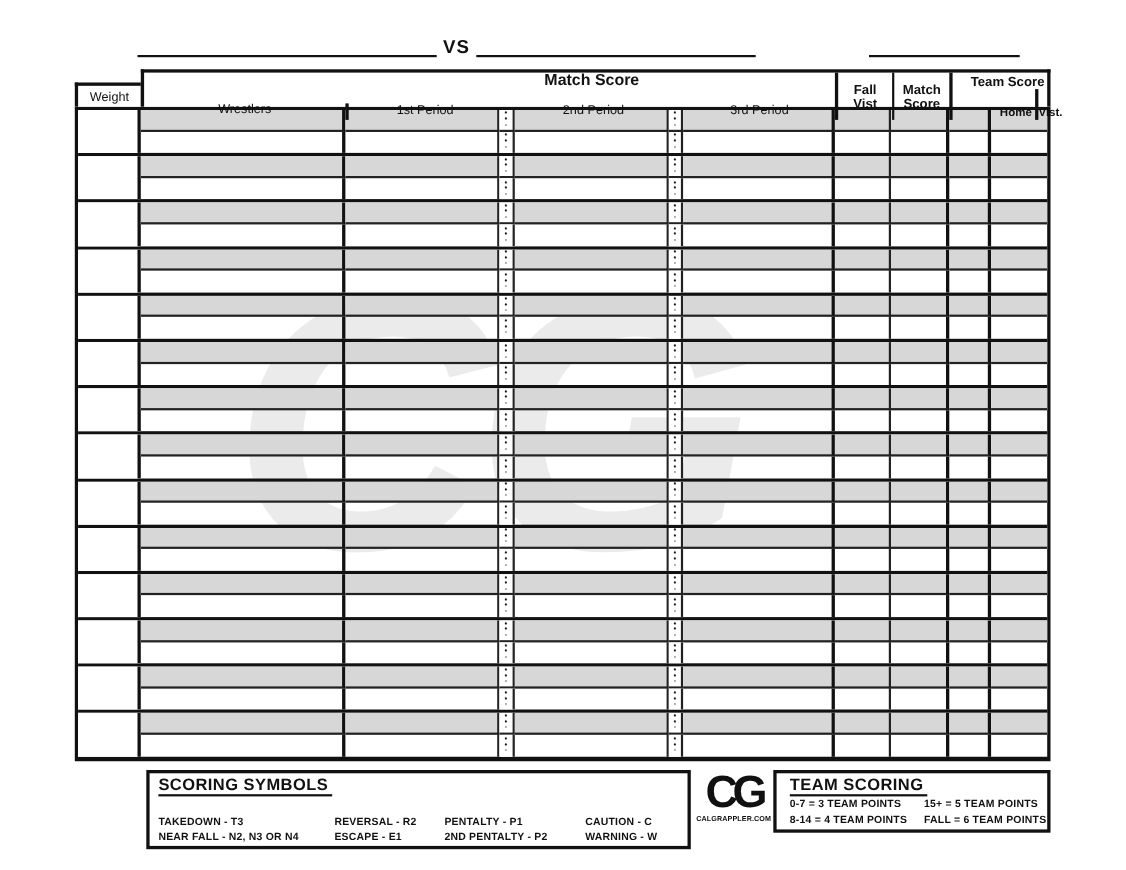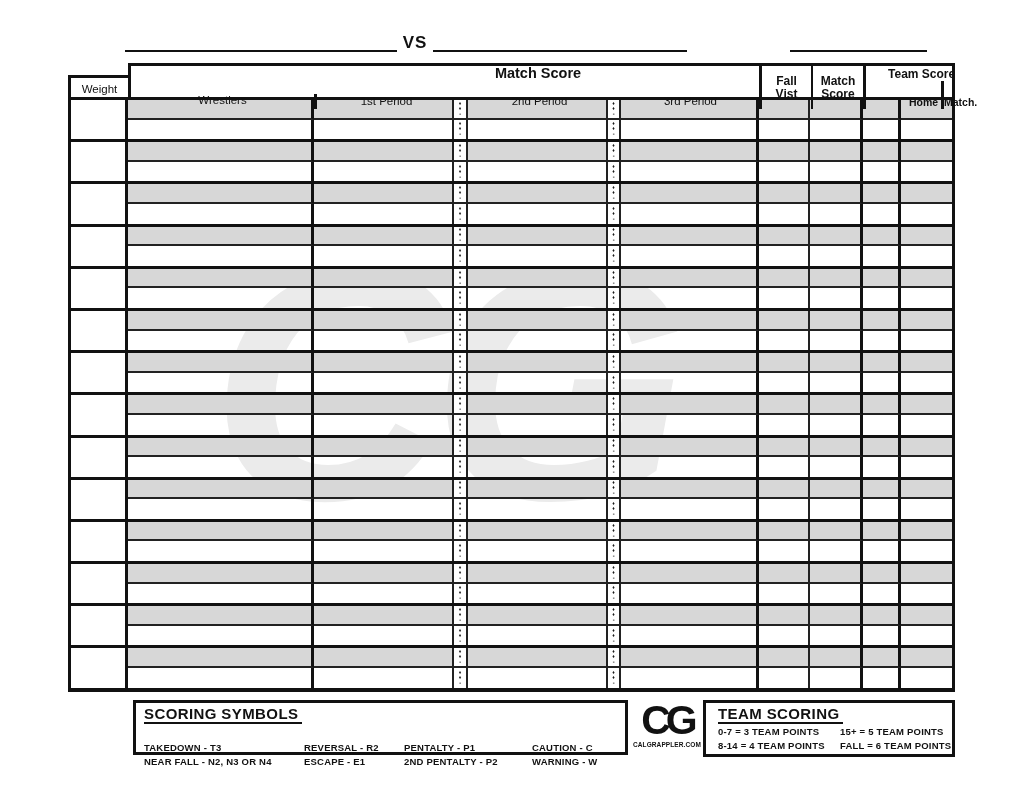--- a/index.html
+++ b/index.html
@@ -68,21 +68,21 @@
            display:flex; flex-direction:column; align-items:center; justify-content:center;
            line-height:5px; }
   .c-sep::before { content:"\2666\A\2666"; white-space:pre; font-size:5px; color:#1a1a1a; text-align:center; }
   .c-sep::after  { content:"\25AA"; font-size:6px; color:#8a8a8a; line-height:6px; }
   .c-p3 { border-right:3px solid #111; }
   .c-fall { border-right:2px solid #222; }
   .c-match { border-right:3px solid #111; }
   .c-home { border-right:3px solid #111; }
 
   
-  .scoring-box { position:absolute; left:133px; top:700px; width:495px; height:55px;
+  .scoring-box { position:absolute; left:133px; top:700px; width:495px; height:72px;
                  border:3px solid #111; background:#fff; padding:2px 6px 0 8px; z-index:2; }
   .legend-title { display:inline-block; font-size:15px; font-weight:900; letter-spacing:0.4px;
                   line-height:17px; border-bottom:2px solid #111; padding-right:4px; }
   .sym-grid { display:grid; grid-template-columns:160px 100px 128px auto;
               font-size:9.5px; font-weight:bold; line-height:13.5px; margin-top:17px;
               letter-spacing:0.2px; white-space:nowrap; }
 
   .logo-box { position:absolute; left:633px; top:701px; width:68px; text-align:center; z-index:2; }
   .logo-mark { font-size:41px; font-weight:900; letter-spacing:-5px; line-height:39px; }
   .logo-site { font-size:6.5px; font-weight:900; letter-spacing:0.1px; margin-top:1px; }
@@ -126,21 +126,21 @@
           <span>Vist</span>
         </div>
         <div class="h-2line h-match">
           <span>Match</span>
           <span>Score</span>
         </div>
         <div class="h-team">
           <div class="h-team-title">Team Score</div>
           <div class="h-team-sub">
             <div class="h-home">Home</div>
-            <div class="h-vist">Match.</div>
+            <div class="h-vist">Vist.</div>
           </div>
         </div>
       </div>
     </div>
     <div class="tbody">
     <div class="block">
       <div class="cell c-weight"></div>
       <div class="cell r1 c-wrest shade"></div>
       <div class="cell r1 c-p1 shade"></div>
       <div class="cell r1 c-sep"></div>

